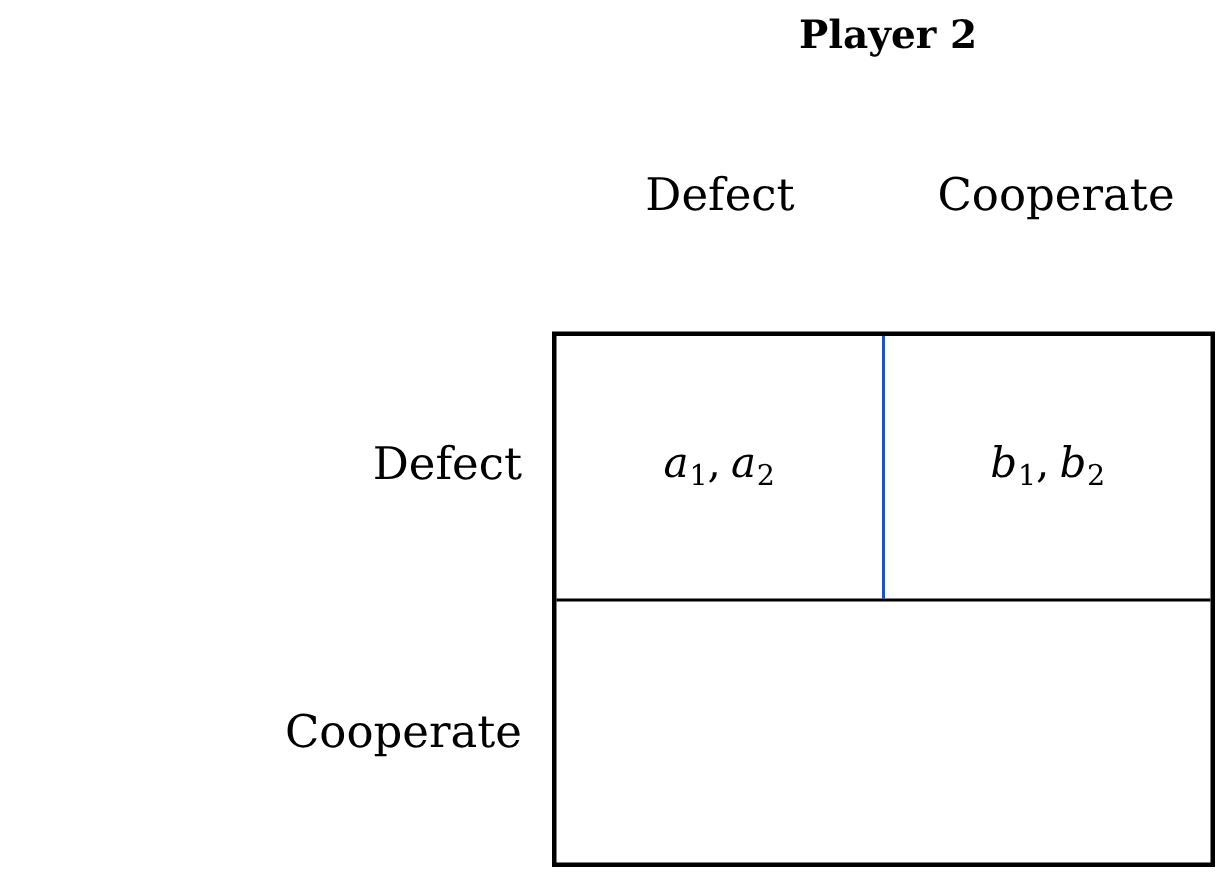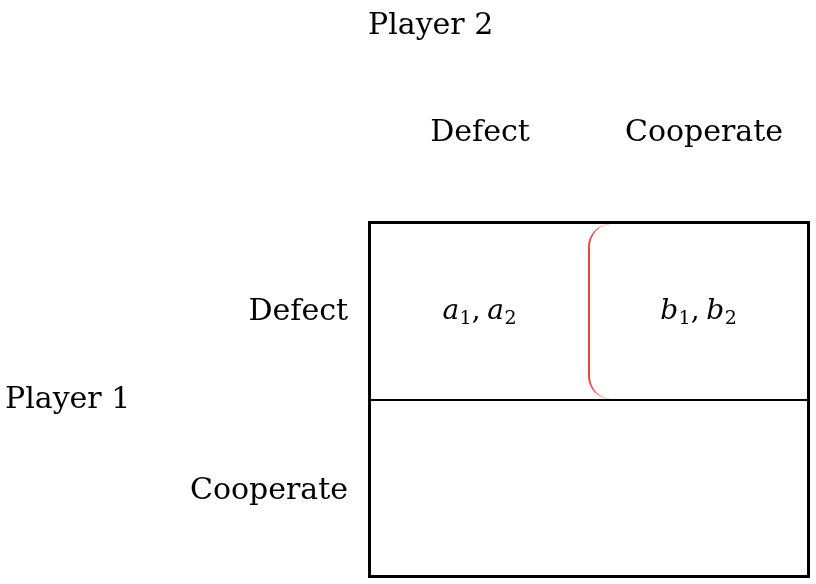--- a/index.html
+++ b/index.html
@@ -18,23 +18,25 @@
     color: #000000;
     -webkit-font-smoothing: antialiased;
   }
 
   
   .col-player-label {
     position: absolute;
     left: 368px;
     top: 6px;
     width: 448px;
-    font-size: 30px;
+    text-align: center;
+    font-size: 26px;
     line-height: 36px;
     white-space: nowrap;
+    font-weight: bold;
   }
 
   
   .col-headers {
     position: absolute;
     left: 368px;
     top: 110px;
     width: 448px;
     height: 42px;
     display: flex;
@@ -100,22 +102,21 @@
     border-top: 2px solid #000000;
   }
   .matrix-cell {
     flex: 1 1 0;
     display: flex;
     align-items: center;
     justify-content: center;
     min-width: 0;
   }
   .matrix-cell + .matrix-cell {
-    border-left: 2px solid #ef4444;
-    border-radius: 23px;
+    border-left: 2px solid #1d4ed8;
   }
 
   
   .payoff {
     font-size: 28px;
     line-height: 1;
     white-space: nowrap;
     letter-spacing: 0.5px;
   }
   .payoff .var {
@@ -137,21 +138,20 @@
 
 <div id="page">
 
   <div class="col-player-label">Player 2</div>
 
   <div class="col-headers">
     <div class="col-header">Defect</div>
     <div class="col-header">Cooperate</div>
   </div>
 
-  <div class="row-player-label">Player 1</div>
 
   <div class="row-headers">
     <div class="row-header">Defect</div>
     <div class="row-header">Cooperate</div>
   </div>
 
   <div class="matrix">
 
     <div class="matrix-row">
       <div class="matrix-cell">

